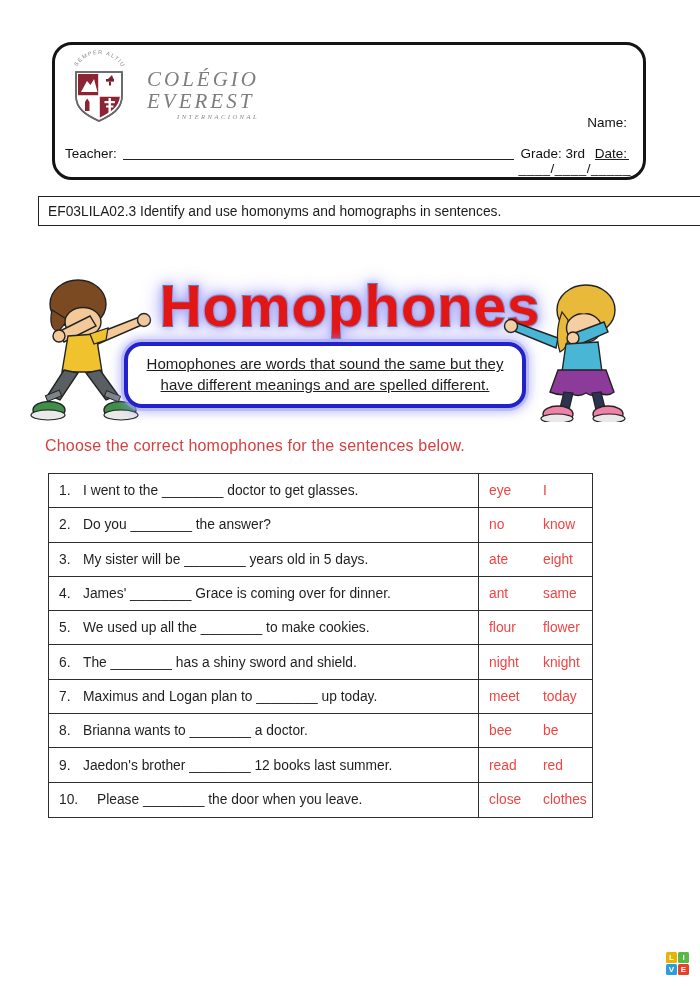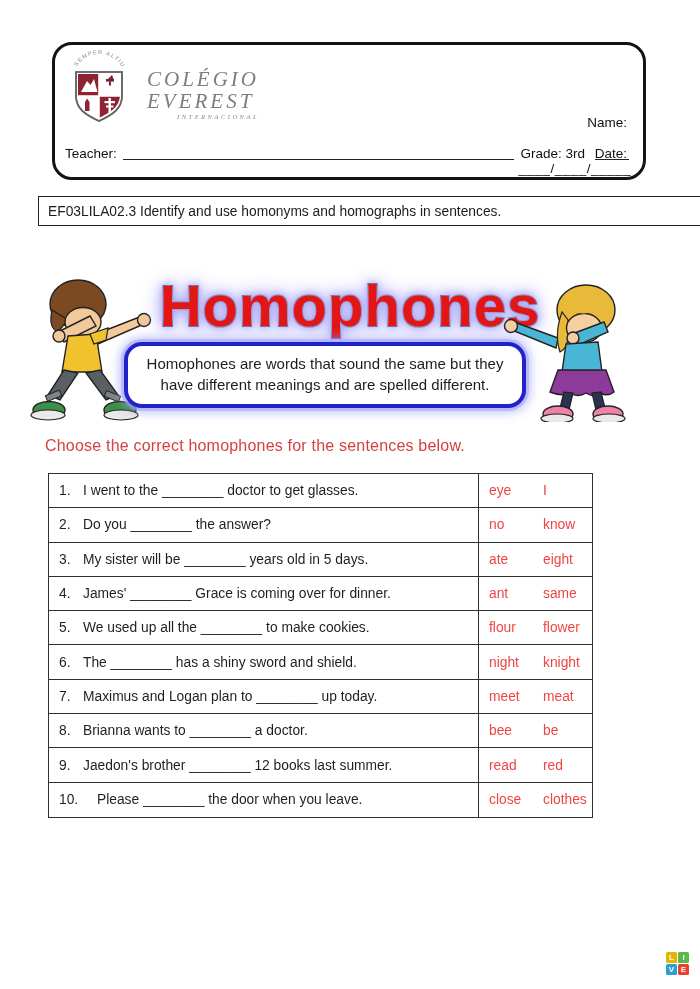--- a/index.html
+++ b/index.html
@@ -45,21 +45,21 @@
     margin-top:16px;
   }
   .kid { position:absolute; }
   .kid.boy { left:28px; top:270px; width:128px; height:152px; }
   .kid.girl { left:500px; top:276px; width:140px; height:146px; }
   .definition-box {
     position:absolute; left:124px; top:342px; width:402px; height:66px;
     background:#ffffff; border:4px solid #2222cc; border-radius:18px;
     box-shadow:0 0 0 3px rgba(165,165,245,0.55), 0 0 10px 5px rgba(150,150,245,0.55);
     display:flex; align-items:center; justify-content:center; text-align:center;
-    font-size:15px; color:#1d1d1d; line-height:1.38; padding:4px 16px;
+    font-size:15px; color:#1d1d1d; line-height:1.38; padding:4px 16px;text-decoration:underline;
   }
 
   
   .instruction {
     position:absolute; left:45px; top:437px; font-size:16px; color:#d64040;
     letter-spacing:0.2px;
   }
 
   
   .ws-table {
@@ -270,21 +270,21 @@
       </div>
     </div>
 
     <div class="ws-row">
       <div class="cell-sentence">
         <span class="row-num">7.</span>
         <span class="sentence-text">Maximus and Logan plan to ________ up today.</span>
       </div>
       <div class="cell-options">
         <span class="opt1">meet</span>
-        <span class="opt2">meat</span>
+        <span class="opt2">today</span>
       </div>
     </div>
 
     <div class="ws-row">
       <div class="cell-sentence">
         <span class="row-num">8.</span>
         <span class="sentence-text">Brianna wants to ________ a doctor.</span>
       </div>
       <div class="cell-options">
         <span class="opt1">bee</span>

